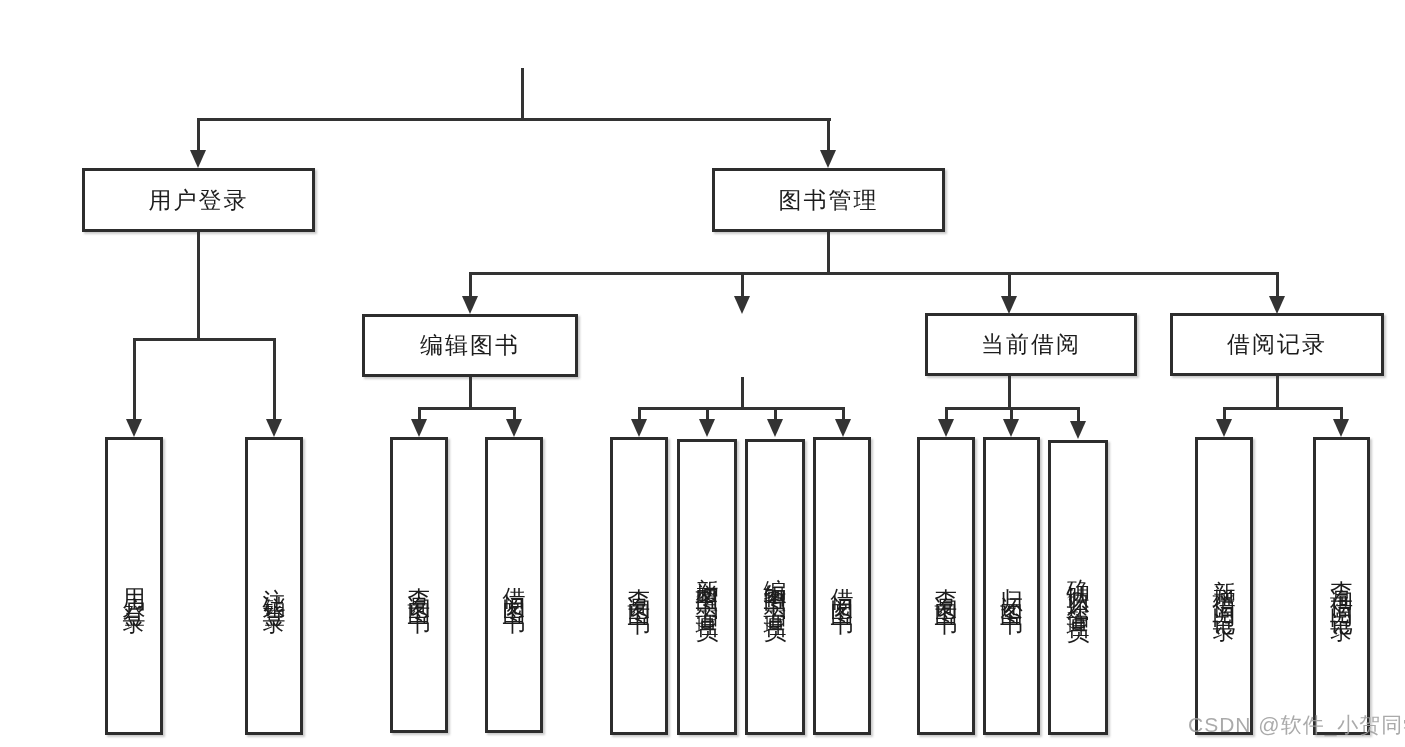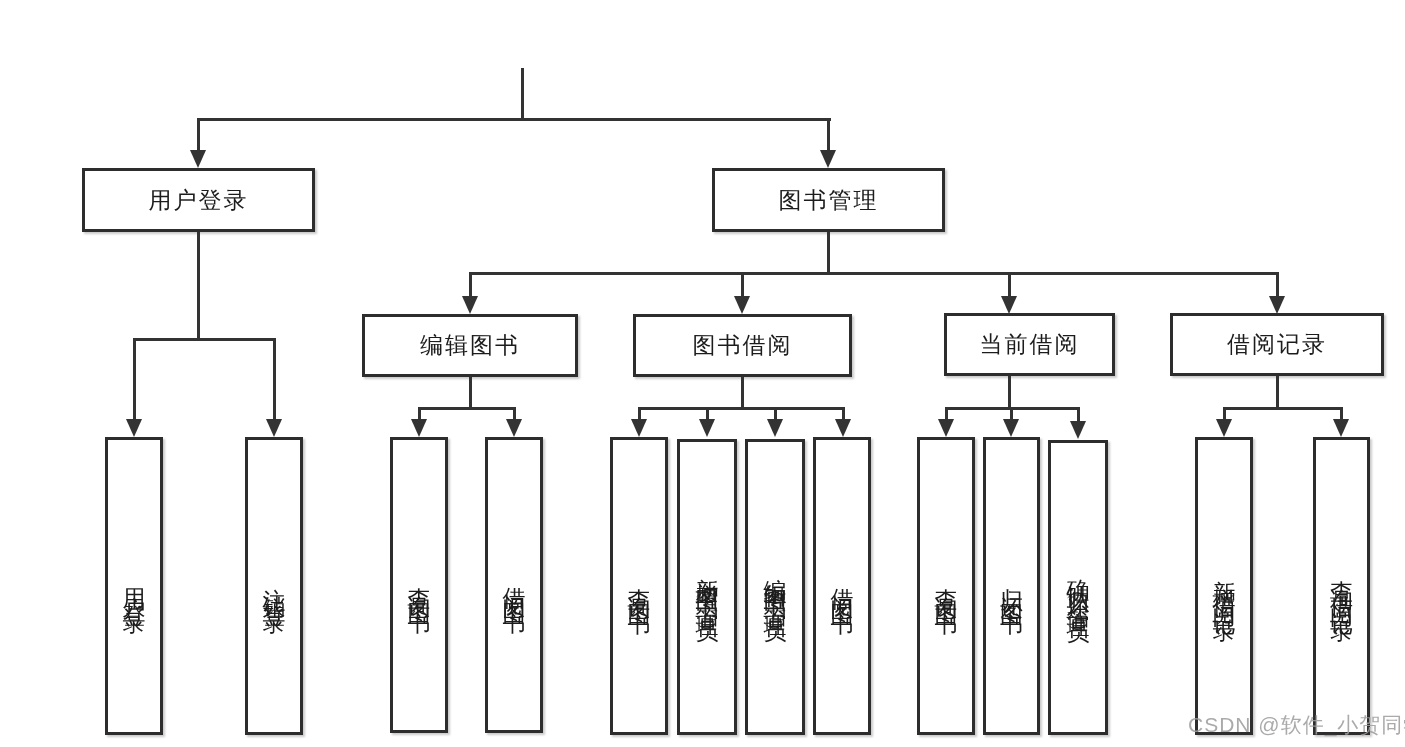--- a/index.html
+++ b/index.html
@@ -39,25 +39,22 @@
   </div>
 
   <div class="box" style="left:712px;top:168px;width:233px;height:64px;">
     <span>图书管理</span>
   </div>
 
   <div class="box" style="left:362px;top:314px;width:216px;height:63px;">
     <span>编辑图书</span>
   </div>
 
-  <div class="box" style="left:633px;top:314px;width:219px;height:63px;">
-    <span>图书借阅</span>
-  </div>
 
-  <div class="box" style="left:944px;top:313px;width:171px;height:63px;">
+  <div class="box" style="left:925px;top:313px;width:212px;height:63px;">
     <span>当前借阅</span>
   </div>
 
   <div class="box" style="left:1170px;top:313px;width:214px;height:63px;">
     <span>借阅记录</span>
   </div>
 
   <div class="box leaf" style="left:105px;top:437px;width:58px;height:298px;">
     <span class="vtext">用户登录</span>
   </div>

